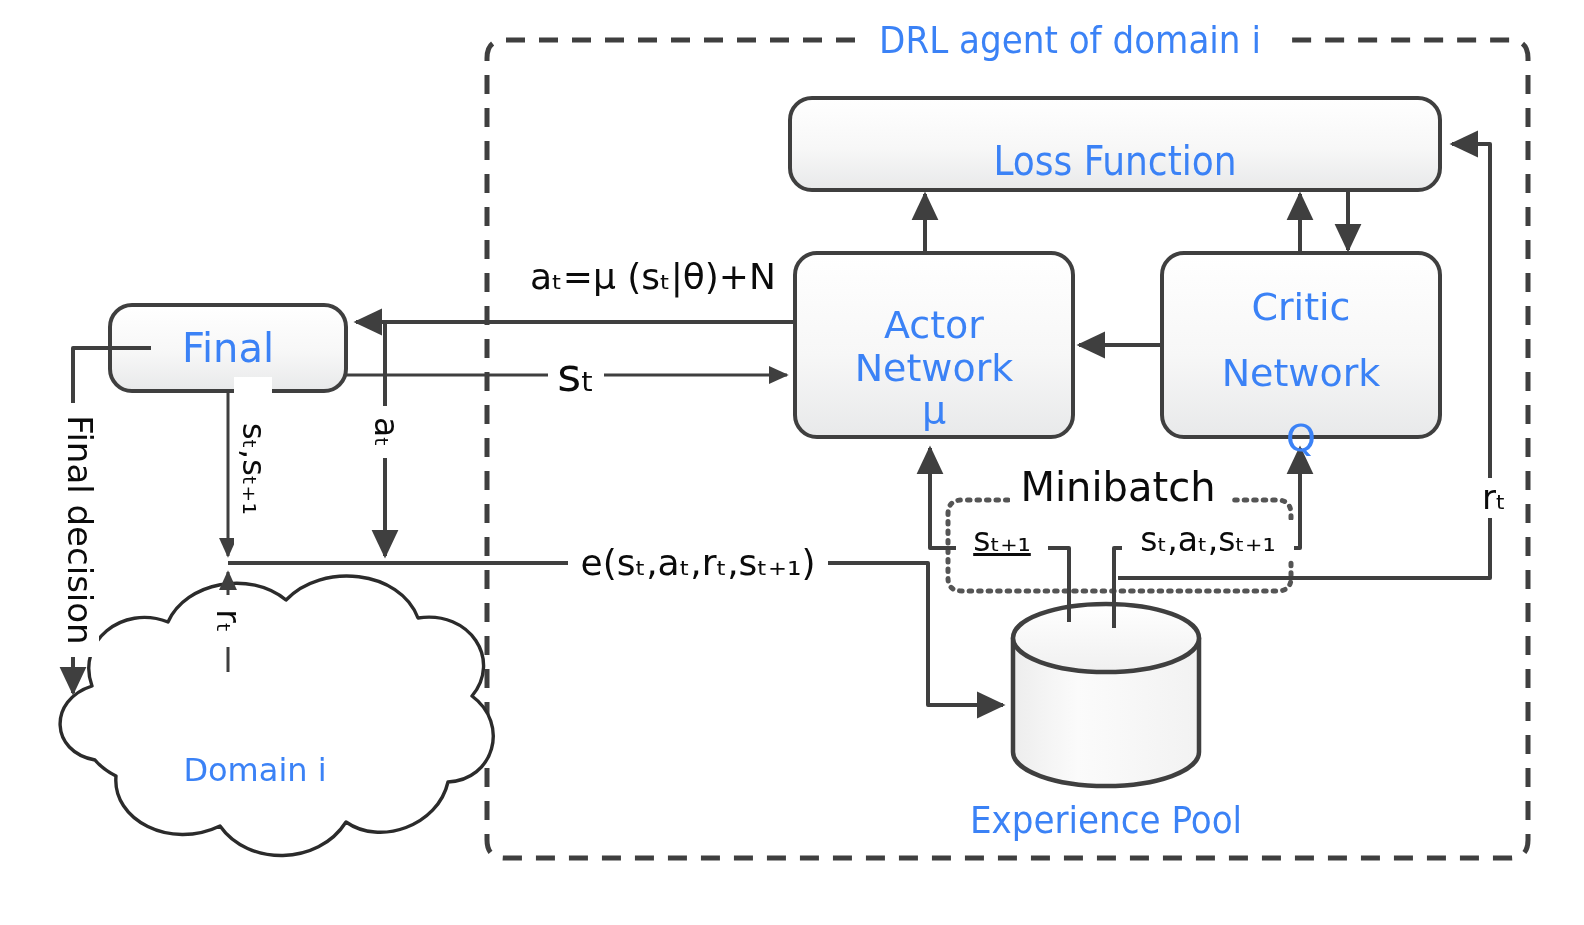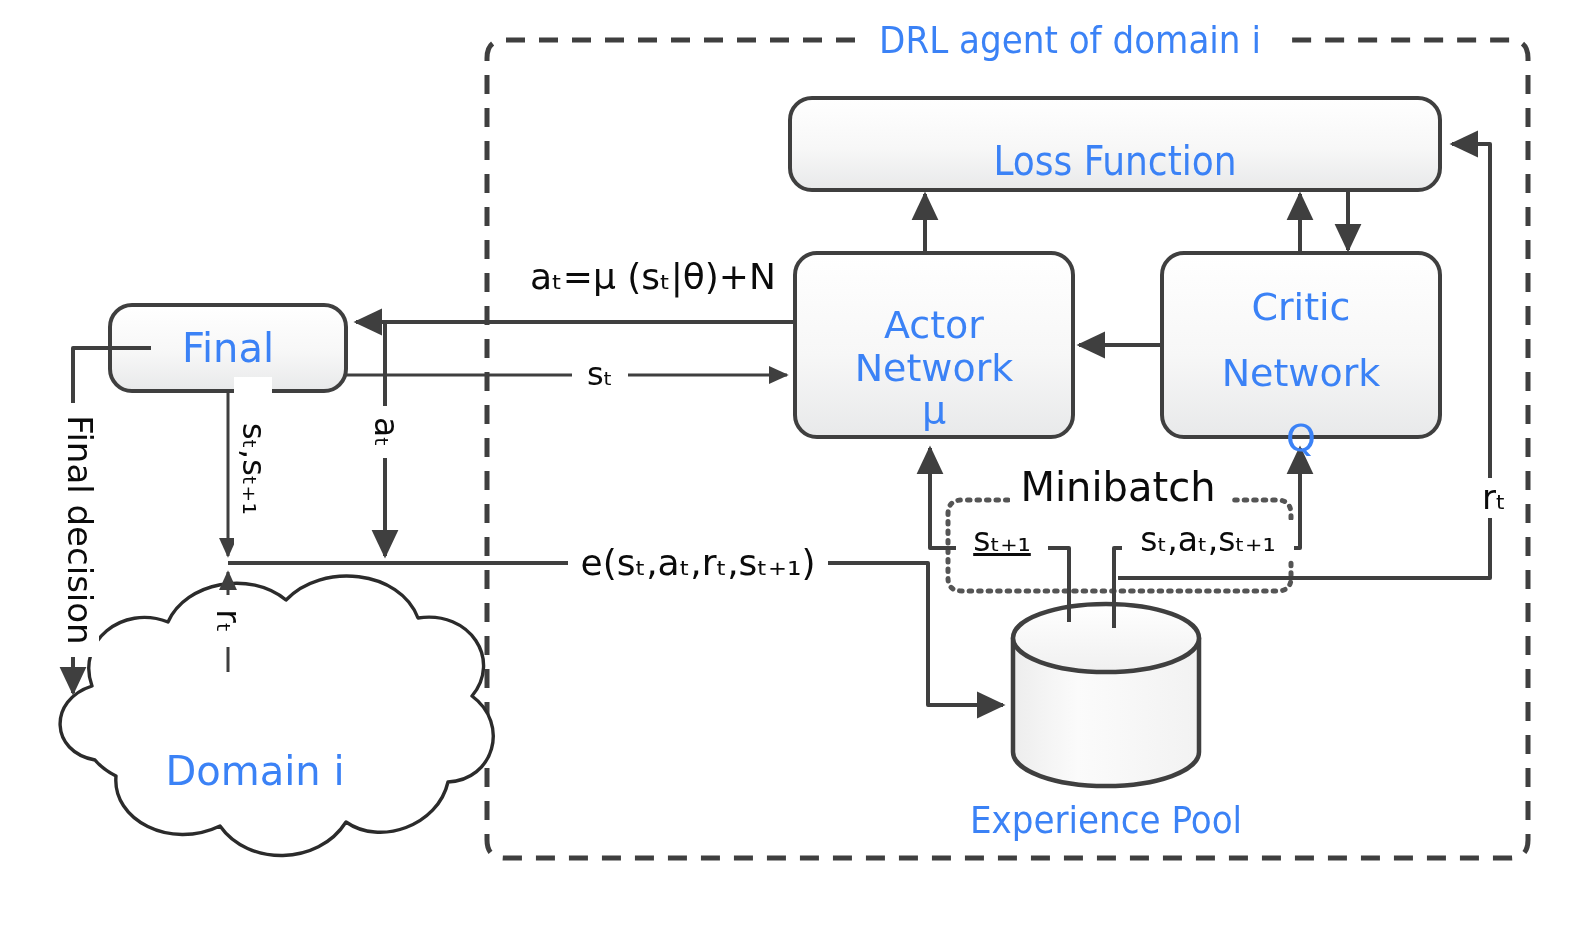--- a/index.html
+++ b/index.html
@@ -111,41 +111,41 @@
 
   </g>
 </svg>
 
 <div class="node-label cond" style="left:855px;top:16px;width:430px;height:48px;font-size:38px;">DRL agent of domain i</div>
 
 <div class="node-label cond" style="left:790px;top:115px;width:650px;height:92px;font-size:40px;">Loss Function</div>
 
 <div class="node-label" style="left:110px;top:305px;width:236px;height:86px;font-size:40px;">Final</div>
 
-<div class="node-label" style="left:85px;top:745px;width:340px;height:52px;font-size:40px;text-align:right;">Domain i</div>
+<div class="node-label" style="left:85px;top:745px;width:340px;height:52px;font-size:32px;text-align:right;">Domain i</div>
 
 <div class="node-label" style="left:795px;top:258px;width:278px;height:174px;font-size:38px;flex-direction:column;justify-content:flex-end;">
   <span>Actor</span>
   <span>Network</span>
   <span>μ</span>
 </div>
 
 <div class="node-label" style="left:1162px;top:258px;width:278px;height:174px;font-size:38px;flex-direction:column;justify-content:space-between;margin-top:28px;">
   <span>Critic</span>
   <span>Network</span>
   <span>Q</span>
 </div>
 
 <div class="node-label cond" style="left:936px;top:798px;width:340px;height:44px;font-size:38px;">Experience Pool</div>
 
 <div class="edge-label" style="left:1010px;top:465px;width:216px;height:44px;font-size:40px;">Minibatch</div>
 
 <div class="edge-label" style="left:520px;top:254px;width:266px;height:46px;font-size:36px;">aₜ=μ (sₜ|θ)+N</div>
 
-<div class="edge-label" style="left:572px;top:355px;width:56px;height:40px;font-size:32px;">sₜ</div>
+<div class="edge-label" style="left:548px;top:355px;width:56px;height:40px;font-size:46px;">sₜ</div>
 
 <div class="edge-label rot90" style="left:360px;top:413px;width:52px;height:38px;font-size:33px;">aₜ</div>
 
 <div class="edge-label rot90" style="left:161px;top:450px;width:184px;height:38px;font-size:32px;">sₜ,sₜ₊₁</div>
 
 <div class="edge-label rot90" style="left:202px;top:602px;width:52px;height:38px;font-size:33px;">rₜ</div>
 
 <div class="edge-label rot90" style="left:-48px;top:510px;width:254px;height:40px;font-size:34px;">Final decision</div>
 
 <div class="edge-label" style="left:568px;top:540px;width:260px;height:46px;font-size:36px;">e(sₜ,aₜ,rₜ,sₜ₊₁)</div>

